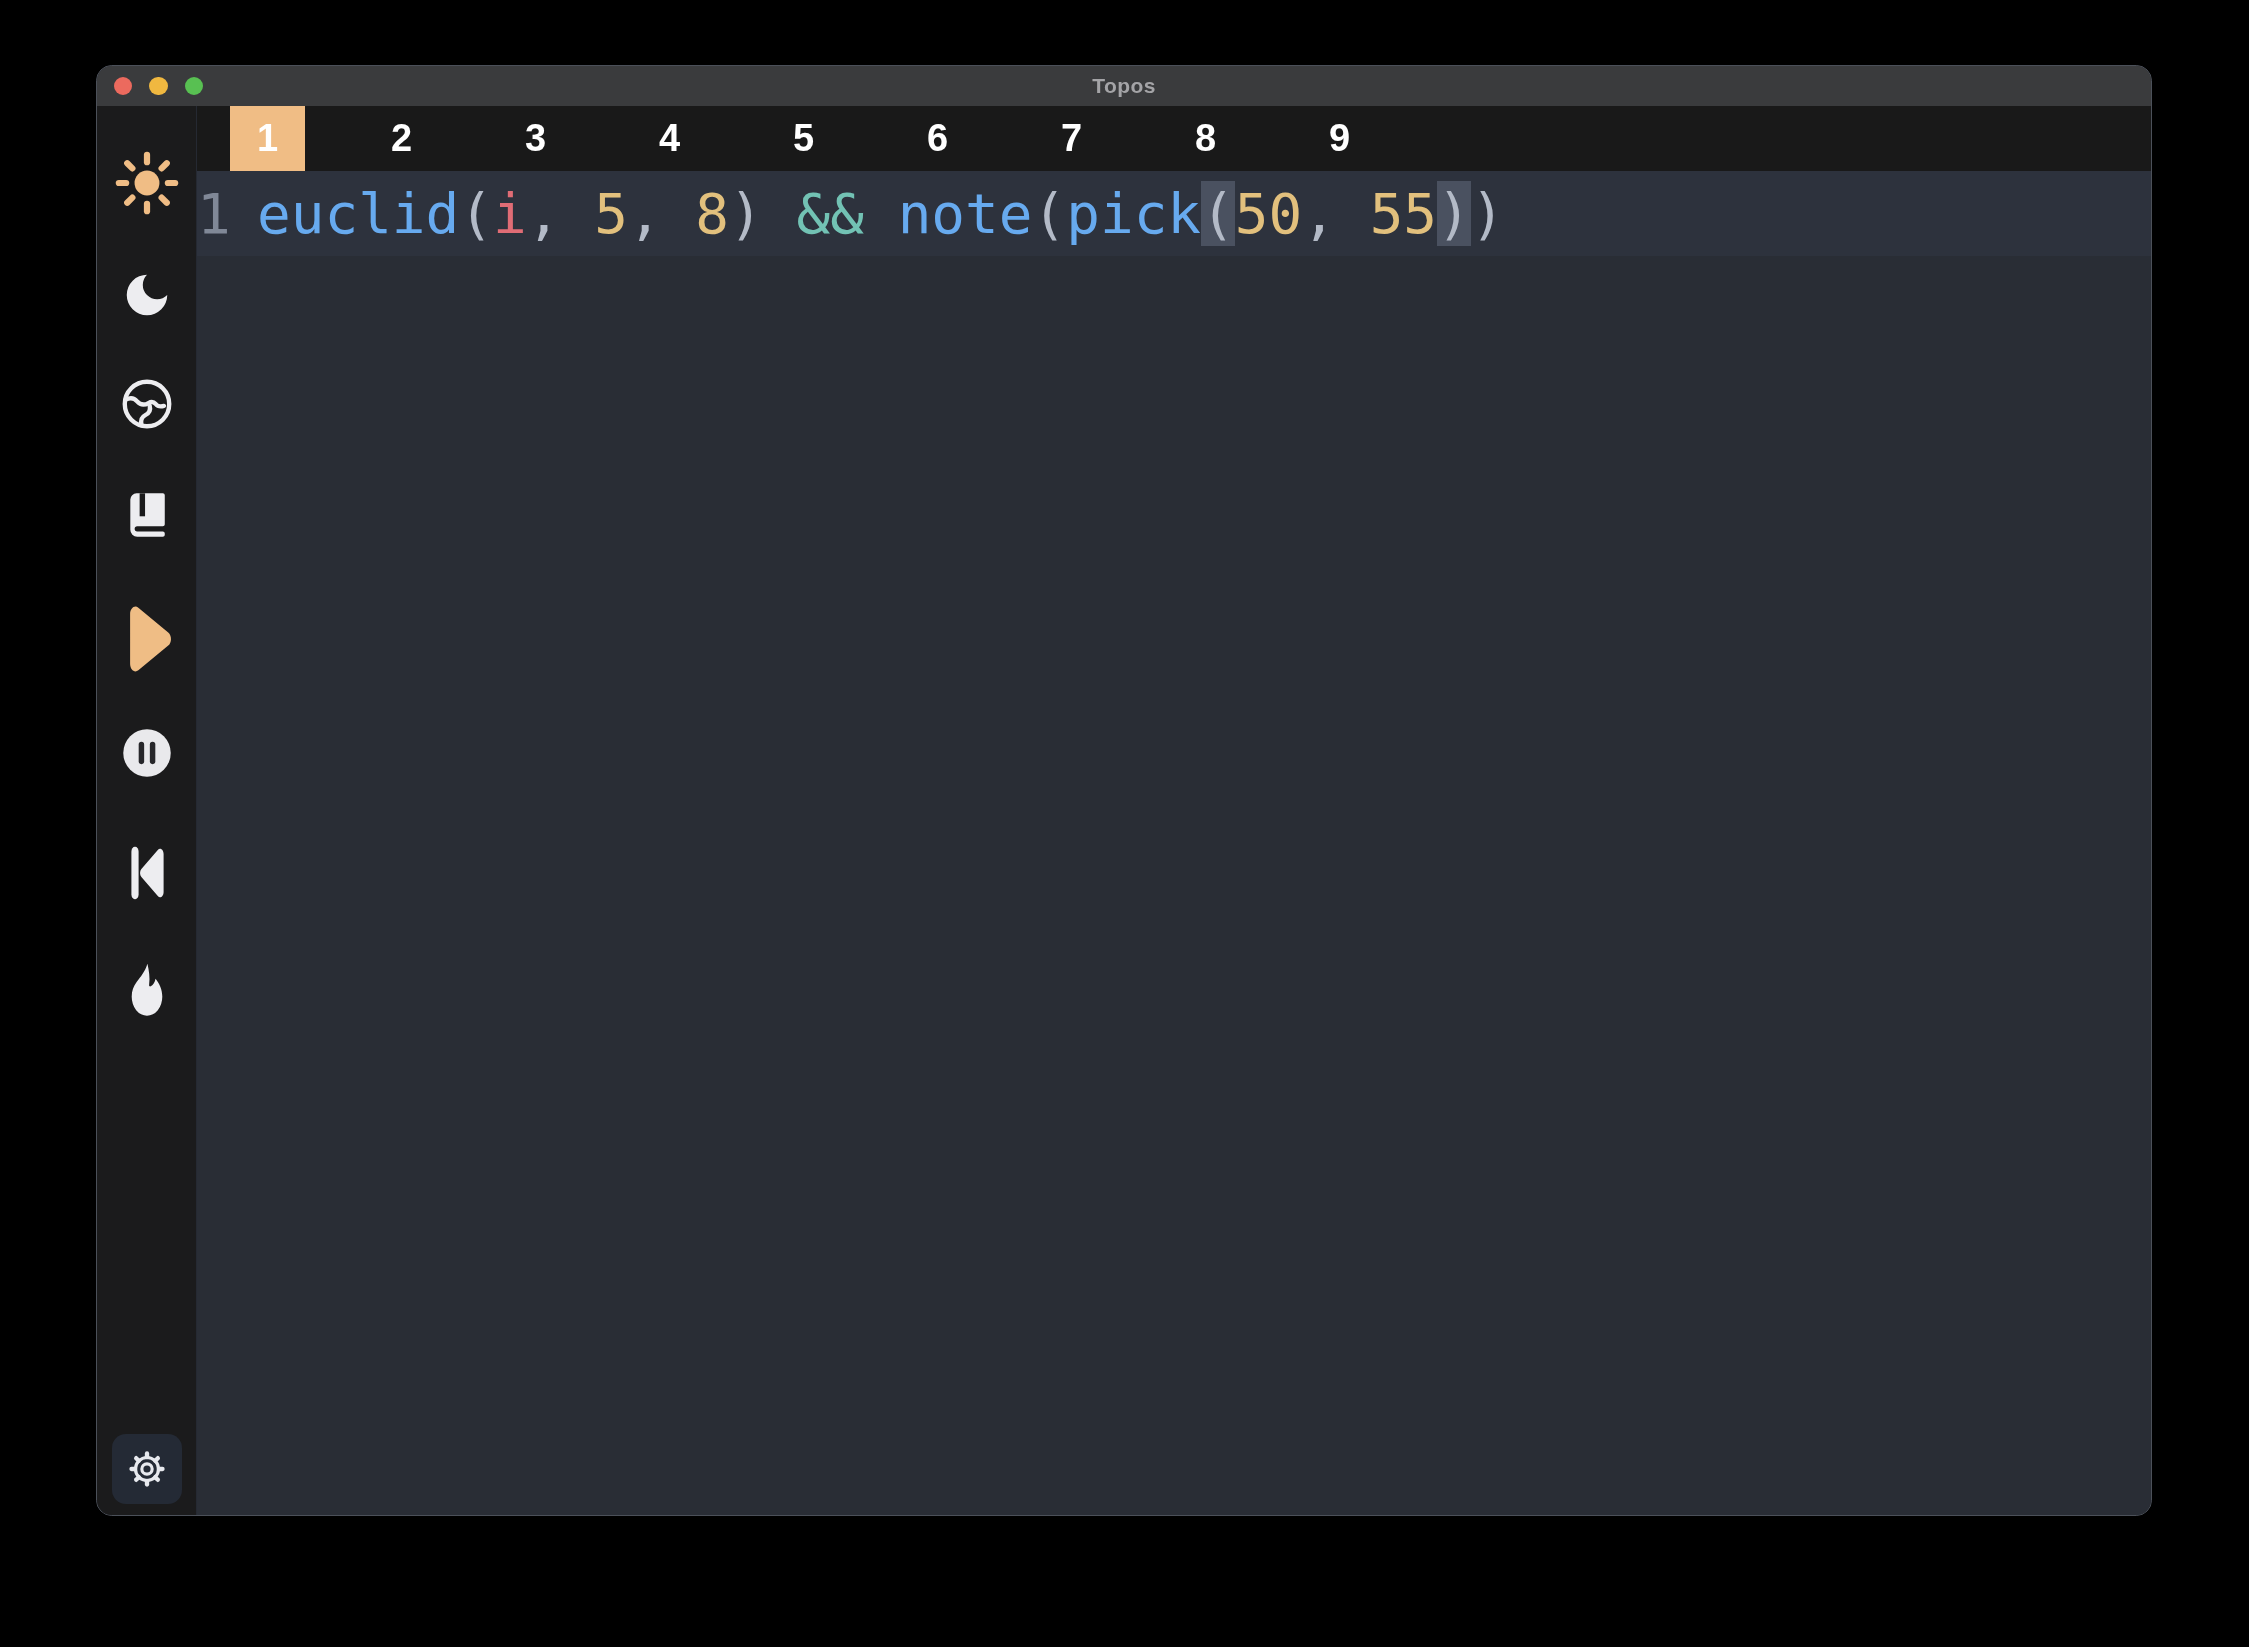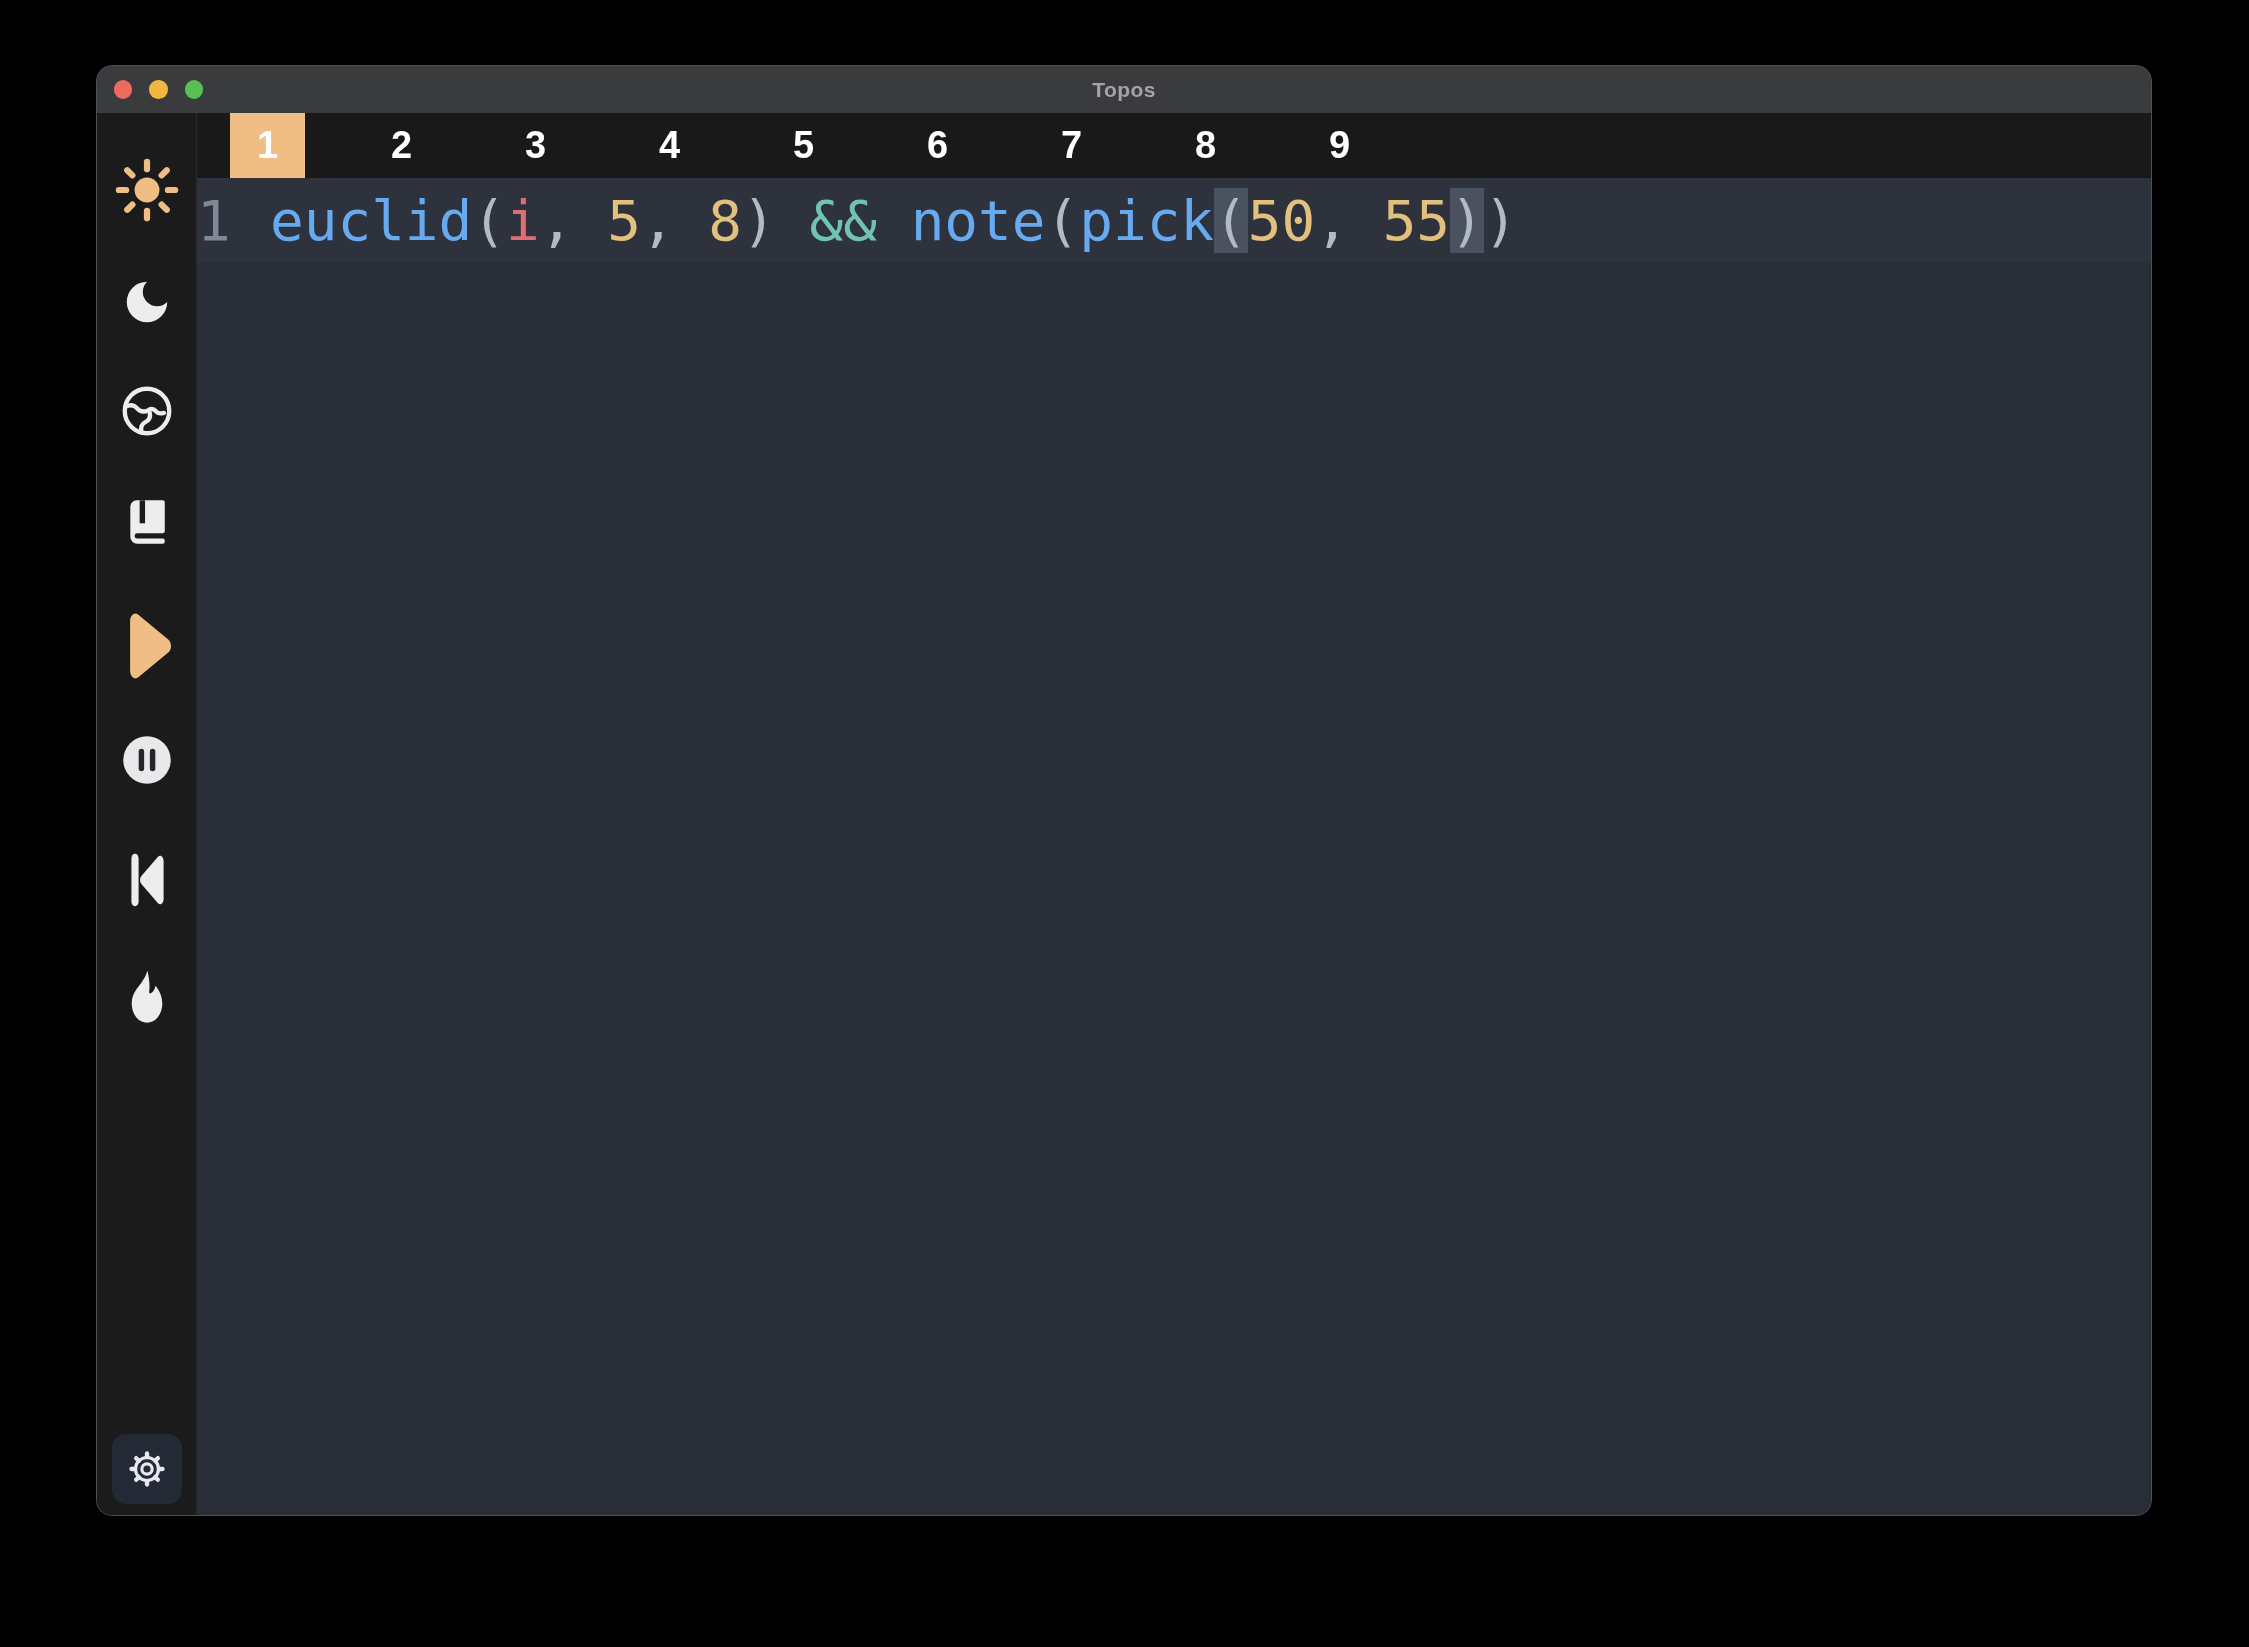--- a/index.html
+++ b/index.html
@@ -5,21 +5,21 @@
   html,body{margin:0;padding:0;background:#000;}
   body{width:2250px;height:1648px;position:relative;overflow:hidden;font-family:"Liberation Sans",sans-serif;}
 
   .window{
     position:absolute;left:96px;top:65px;width:2056px;height:1451px;
     border-radius:15.7px;border:1.7px solid #4b5059;box-sizing:border-box;
     overflow:hidden;display:flex;flex-direction:column;background:#292d35;
   }
 
   
-  .titlebar{height:47px;background:#3a3b3d;flex:none;position:relative;
+  .titlebar{height:40px;background:#3a3b3d;flex:none;position:relative;
     display:flex;align-items:center;}
   .traffic{display:flex;gap:17.5px;margin-left:16.6px;}
   .light{width:18.3px;height:18.3px;border-radius:50%;display:block;}
   .light.red{background:#ec6a5e;}
   .light.yellow{background:#f0b840;}
   .light.green{background:#58c052;}
   .win-title{position:absolute;left:0;right:0;text-align:center;
     color:#a4a4a7;font-size:21px;font-weight:700;letter-spacing:0.4px;}
 
   
@@ -42,21 +42,21 @@
     align-items:stretch;padding-left:33px;gap:59px;}
   .tab{width:75px;flex:none;display:flex;align-items:center;justify-content:center;
     color:#ffffff;font-size:38px;font-weight:700;cursor:pointer;}
   .tab.active{background:#f0bd85;color:#ffffff;}
 
   
   .editor{flex:1;background:#292d35;cursor:text;
     font-family:"DejaVu Sans Mono",monospace;font-size:56px;color:#b3bac7;}
   .code-line{height:85px;display:flex;align-items:center;background:#2d323d;}
   .gutter{width:33px;flex:none;text-align:right;color:#808897;}
-  .code{margin-left:40px;white-space:pre;}
+  .code{margin-left:27px;white-space:pre;}
 
   .tk-function{color:#67aaef;}
   .tk-variable{color:#e06c75;}
   .tk-number{color:#e2c07d;}
   .tk-operator{color:#72c2b4;}
   .tk-punctuation{color:#b3bac7;}
   .match{background:#4a5160;}
 </style>
 </head>
 <body>

